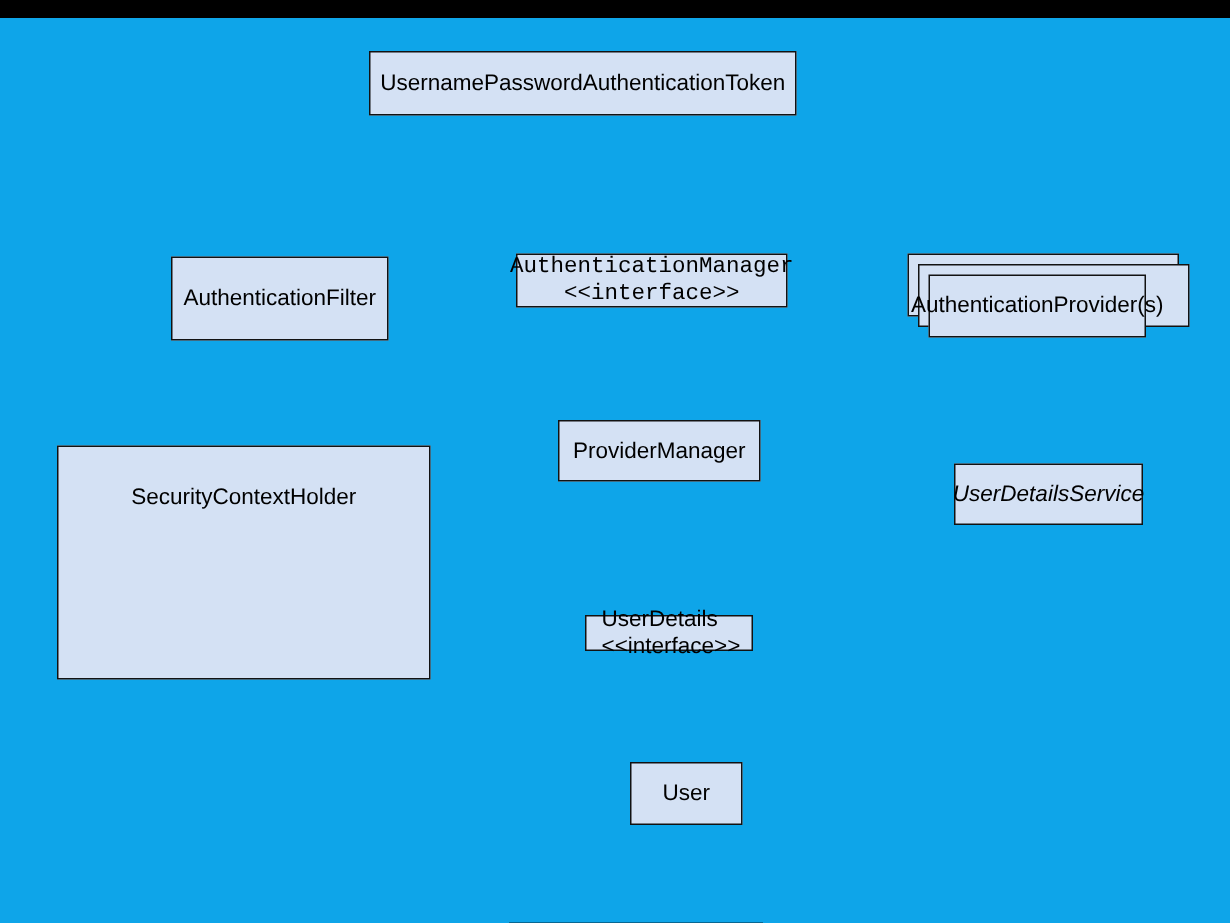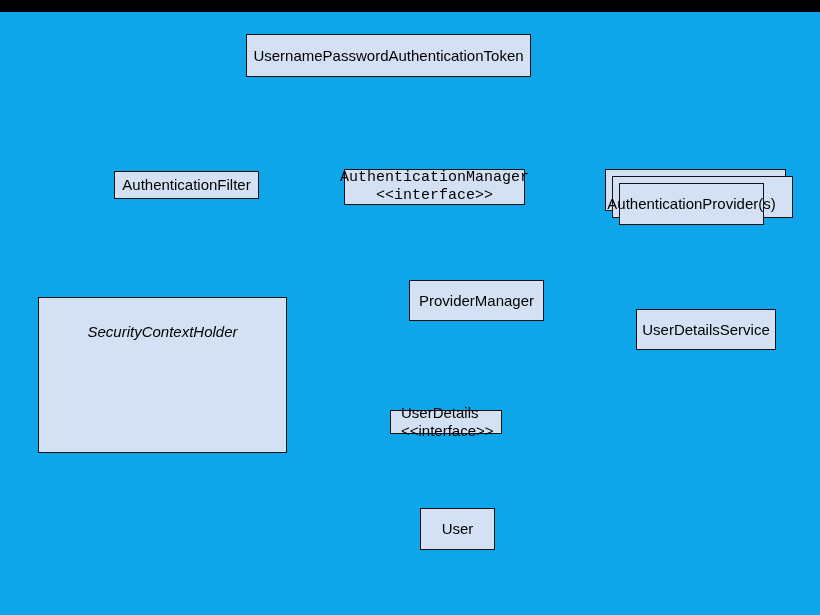--- a/index.html
+++ b/index.html
@@ -73,35 +73,35 @@
     padding-left: 10px;
   }
 </style>
 </head>
 <body>
 
 <div id="canvas">
 
   <div class="node" style="left:246px; top:22px; width:285px; height:43px;">UsernamePasswordAuthenticationToken</div>
 
-  <div class="node" style="left:114px; top:159px; width:145px; height:28px;">AuthenticationFilter</div>
+  <div class="node" style="left:114px; top:159px; width:145px; height:56px;">AuthenticationFilter</div>
 
   <div class="node" style="left:344px; top:157px; width:181px; height:36px;font-family:Liberation Mono, monospace;">AuthenticationManager
 &lt;&lt;interface&gt;&gt;</div>
 
   <div class="stack-layer" style="left:605px; top:157px; width:181px; height:42px;"></div>
   <div class="stack-layer" style="left:612px; top:164px; width:181px; height:42px;"></div>
   <div class="node" style="left:619px; top:171px; width:145px; height:42px;">AuthenticationProvider(s)</div>
 
-  <div class="node" style="left:372px; top:268px; width:135px; height:41px;margin-left:37px;">ProviderManager</div>
+  <div class="node" style="left:372px; top:268px; width:135px; height:41px;">ProviderManager</div>
 
-  <div class="node" style="left:636px; top:297px; width:140px; height:41px;">UserDetailsService</div>
+  <div class="node" style="left:636px; top:297px; width:126px; height:41px;font-style:italic;">UserDetailsService</div>
 
   <div class="node container" style="left:38px; top:285px; width:249px; height:156px;">
-    <span class="container-label" style="padding-top:7px;font-style:italic;">SecurityContextHolder</span>
+    <span class="container-label" style="padding-top:7px;">SecurityContextHolder</span>
 
     
     <div class="node container" style="left:52px; top:321px; width:215px; height:94px;">
       
 
       
       
     </div>
   </div>
 

